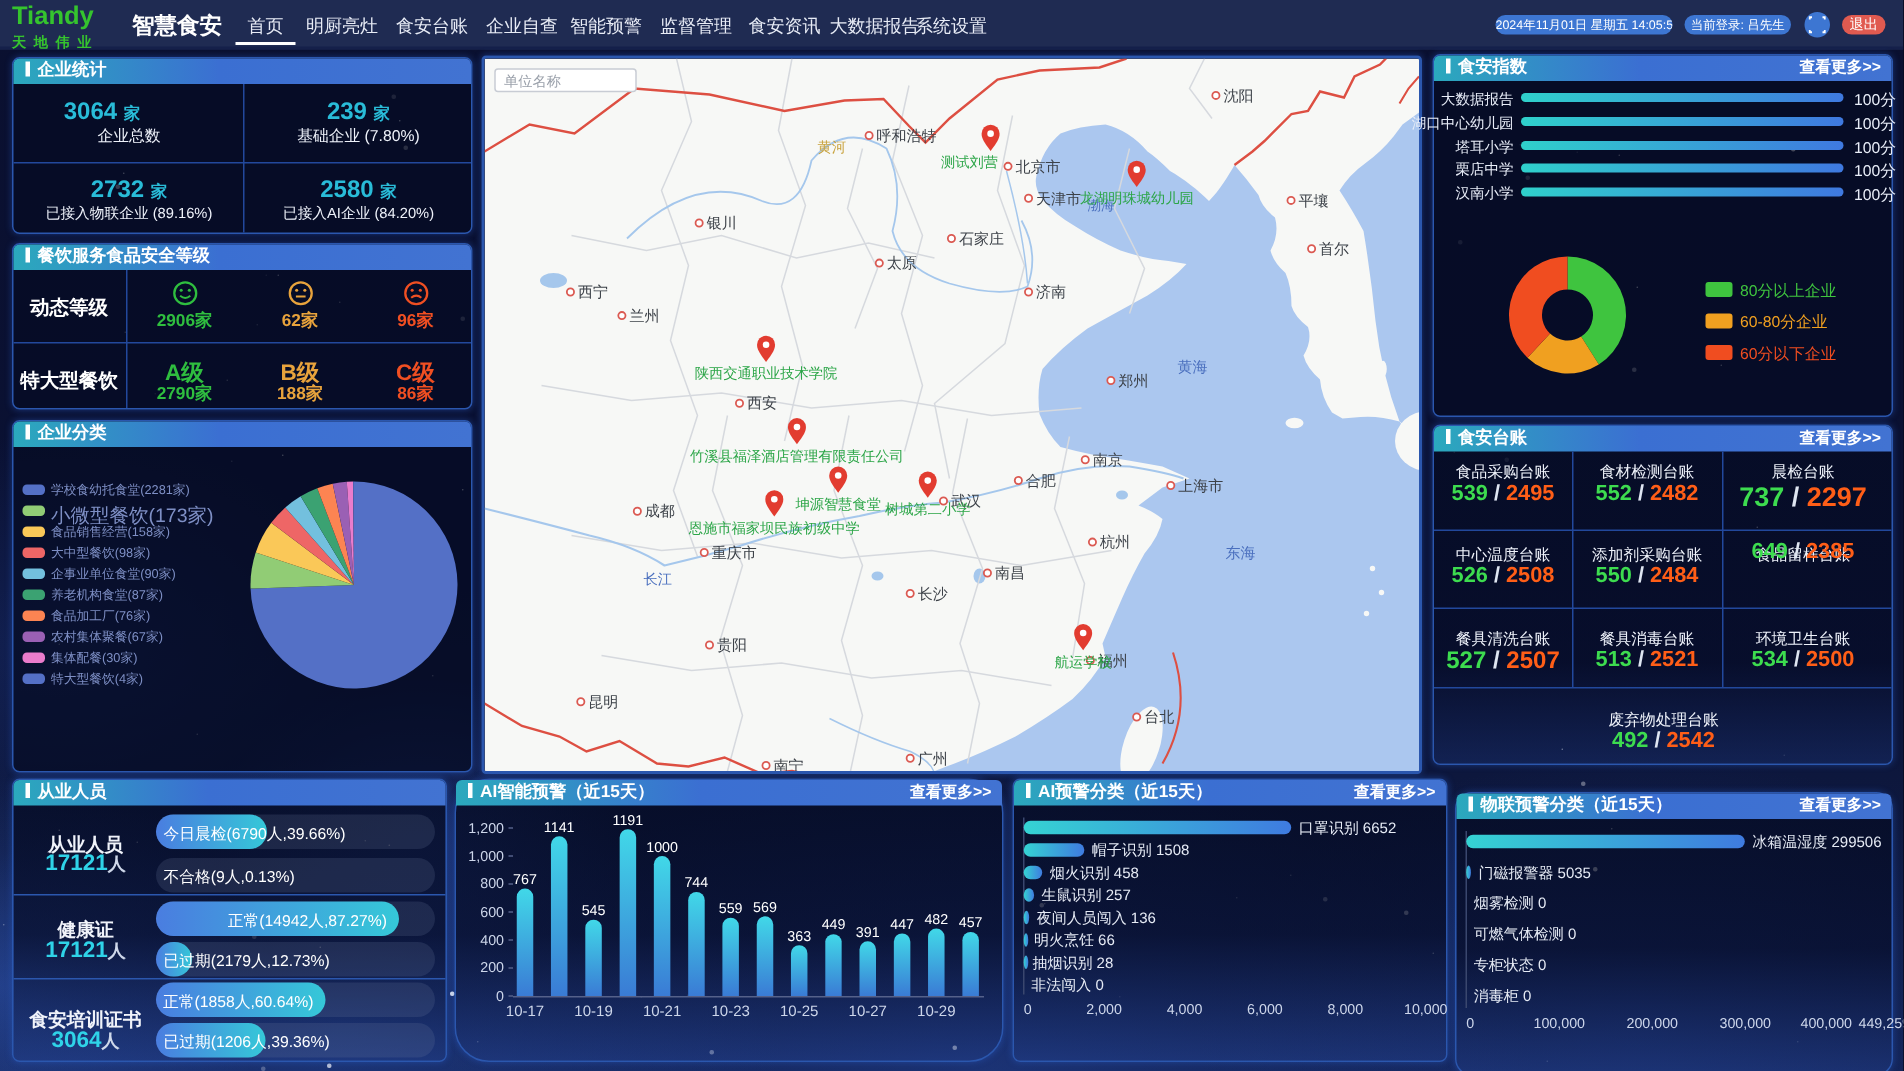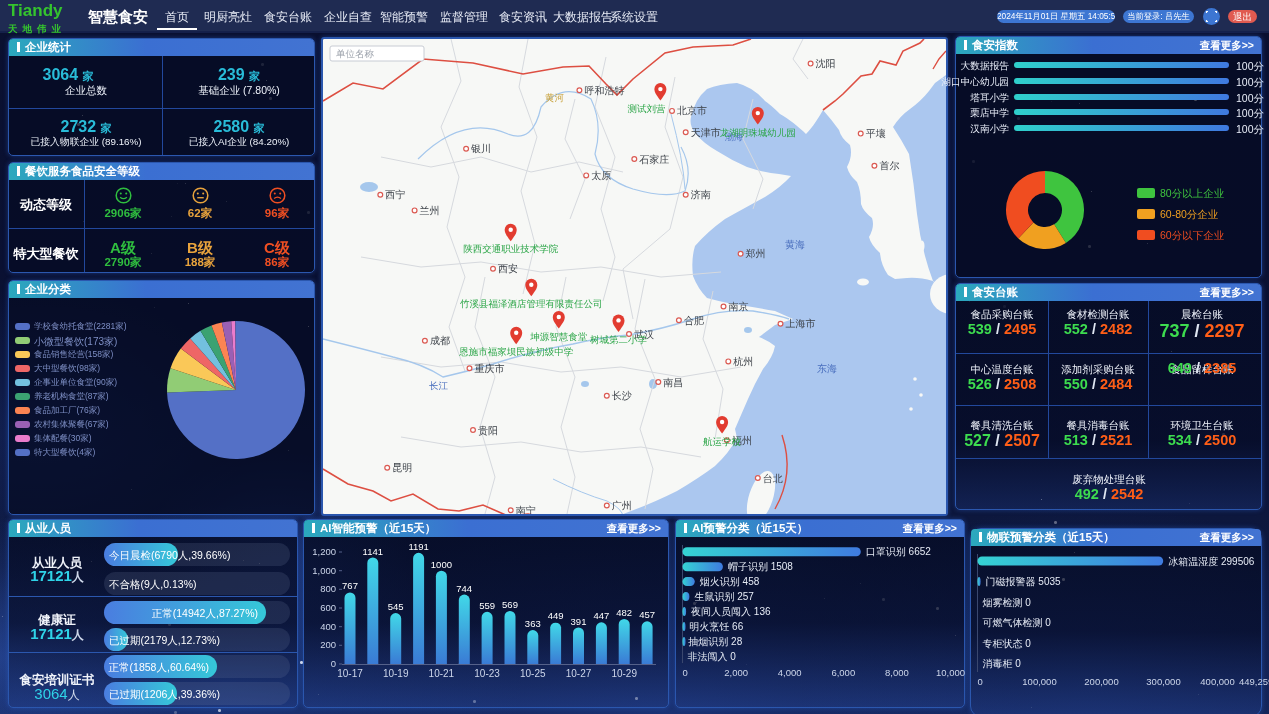--- a/index.html
+++ b/index.html
@@ -116,21 +116,21 @@
  <div class="abs ctext" style="left:191px;top:92px;color:#e8a33c;font-size:11.5px;font-weight:bold;">188家</div>
  <div class="abs ctext" style="left:268px;top:92px;color:#f04f22;font-size:11.5px;font-weight:bold;">86家</div>
 </div>
 
 <div class="panel" style="left:8px;top:280px;width:307px;height:235px;">
  <div class="phead"><span class="bar"></span>企业分类</div>
  <div id="pielegend">
         <div class="abs" style="left:6px;top:42.2px;width:15px;height:6.5px;border-radius:3px;background:#5470c6;"></div>
         <div class="abs" style="left:25px;top:39.7px;color:#7e8fc5;font-size:8.5px;white-space:nowrap;">学校食幼托食堂(2281家)</div>
         <div class="abs" style="left:6px;top:56.2px;width:15px;height:6.5px;border-radius:3px;background:#91cc75;"></div>
-        <div class="abs" style="left:25px;top:53.7px;color:#7e8fc5;font-size:10px;white-space:nowrap;">小微型餐饮(173家)</div>
+        <div class="abs" style="left:25px;top:53.7px;color:#7e8fc5;font-size:13px;white-space:nowrap;">小微型餐饮(173家)</div>
         <div class="abs" style="left:6px;top:70.2px;width:15px;height:6.5px;border-radius:3px;background:#fac858;"></div>
         <div class="abs" style="left:25px;top:67.7px;color:#7e8fc5;font-size:8.5px;white-space:nowrap;">食品销售经营(158家)</div>
         <div class="abs" style="left:6px;top:84.2px;width:15px;height:6.5px;border-radius:3px;background:#ee6666;"></div>
         <div class="abs" style="left:25px;top:81.7px;color:#7e8fc5;font-size:8.5px;white-space:nowrap;">大中型餐饮(98家)</div>
         <div class="abs" style="left:6px;top:98.2px;width:15px;height:6.5px;border-radius:3px;background:#73c0de;"></div>
         <div class="abs" style="left:25px;top:95.7px;color:#7e8fc5;font-size:8.5px;white-space:nowrap;">企事业单位食堂(90家)</div>
         <div class="abs" style="left:6px;top:112.2px;width:15px;height:6.5px;border-radius:3px;background:#3ba272;"></div>
         <div class="abs" style="left:25px;top:109.8px;color:#7e8fc5;font-size:8.5px;white-space:nowrap;">养老机构食堂(87家)</div>
         <div class="abs" style="left:6px;top:126.3px;width:15px;height:6.5px;border-radius:3px;background:#fc8452;"></div>
         <div class="abs" style="left:25px;top:123.8px;color:#7e8fc5;font-size:8.5px;white-space:nowrap;">食品加工厂(76家)</div>
@@ -373,33 +373,33 @@
         <div class="abs" style="left:100px;top:58px;color:#fff;font-size:10.5px;white-space:nowrap;">不合格(9人,0.13%)</div>
         <div class="abs ctext" style="left:48px;top:92px;color:#f0f3fa;font-size:12.5px;font-weight:bold;">健康证</div>
         <div class="abs ctext" style="left:48px;top:105px;font-size:15px;font-weight:bold;"><span style="color:#2fd3e8;">17121</span><span style="color:#cfd8ea;font-size:12px;">人</span></div>
         <div class="abs" style="left:95px;top:80.5px;width:186px;height:23px;border-radius:11.5px;background:rgba(110,125,160,.20);"></div>
         <div class="abs" style="left:95px;top:80.5px;width:162px;height:23px;border-radius:11.5px;background:linear-gradient(90deg,#4a7de0,#35c8d8);"></div>
         <div class="abs rtext" style="left:249px;top:86.5px;color:#fff;font-size:10.5px;">正常(14942人,87.27%)</div>
         <div class="abs" style="left:95px;top:108px;width:186px;height:23px;border-radius:11.5px;background:rgba(110,125,160,.20);"></div>
         <div class="abs" style="left:95px;top:108px;width:24px;height:23px;border-radius:11.5px;background:linear-gradient(90deg,#4a7de0,#35c8d8);"></div>
         <div class="abs" style="left:100px;top:114px;color:#fff;font-size:10.5px;white-space:nowrap;">已过期(2179人,12.73%)</div>
         <div class="abs ctext" style="left:48px;top:152px;color:#f0f3fa;font-size:12.5px;font-weight:bold;">食安培训证书</div>
-        <div class="abs ctext" style="left:48px;top:165px;font-size:15px;font-weight:normal;"><span style="color:#2fd3e8;">3064</span><span style="color:#cfd8ea;font-size:12px;">人</span></div>
+        <div class="abs ctext" style="left:48px;top:165px;font-size:15px;font-weight:bold;"><span style="color:#2fd3e8;">3064</span><span style="color:#cfd8ea;font-size:12px;">人</span></div>
         <div class="abs" style="left:95px;top:135px;width:186px;height:23px;border-radius:11.5px;background:rgba(110,125,160,.20);"></div>
         <div class="abs" style="left:95px;top:135px;width:113px;height:23px;border-radius:11.5px;background:linear-gradient(90deg,#4a7de0,#35c8d8);"></div>
         <div class="abs rtext" style="left:200px;top:141px;color:#fff;font-size:10.5px;">正常(1858人,60.64%)</div>
         <div class="abs" style="left:95px;top:162px;width:186px;height:23px;border-radius:11.5px;background:rgba(110,125,160,.20);"></div>
         <div class="abs" style="left:95px;top:162px;width:73px;height:23px;border-radius:11.5px;background:linear-gradient(90deg,#4a7de0,#35c8d8);"></div>
         <div class="abs" style="left:100px;top:168px;color:#fff;font-size:10.5px;white-space:nowrap;">已过期(1206人,39.36%)</div>
         <div class="abs" style="left:0;top:76px;right:0;height:1px;background:#2b57ae;"></div>
         <div class="abs" style="left:0;top:132px;right:0;height:1px;background:#2b57ae;"></div>
       </div>
 </div>
 
-<div class="panel" style="left:303px;top:519px;background:linear-gradient(180deg,rgba(5,11,35,.78) 0%,rgba(7,14,44,.75) 55%,rgba(32,58,130,.55) 100%);width:366px;height:189px;">
+<div class="panel" style="left:303px;top:519px;background:linear-gradient(180deg,rgba(5,11,35,.78) 0%,rgba(7,14,44,.75) 55%,rgba(32,58,130,.55) 100%);width:366px;height:189px;border-radius:23px;">
  <div class="phead"><span class="bar"></span>AI智能预警（近15天）<span class="more">查看更多&gt;&gt;</span></div>
  <div class="abs" style="left:0;top:17px;">
         <svg width="364" height="170" viewBox="0 0 364 170">
           <g font-family="Liberation Sans" font-size="9.5" fill="#cdd6ea">
             <text x="32" y="130.0" text-anchor="end">0</text>
             <line x1="35" y1="127.0" x2="38" y2="127.0" stroke="#55618a" stroke-width="1"></line>
             <text x="32" y="111.3" text-anchor="end">200</text>
             <line x1="35" y1="108.3" x2="38" y2="108.3" stroke="#55618a" stroke-width="1"></line>
             <text x="32" y="92.7" text-anchor="end">400</text>
             <line x1="35" y1="89.7" x2="38" y2="89.7" stroke="#55618a" stroke-width="1"></line>

